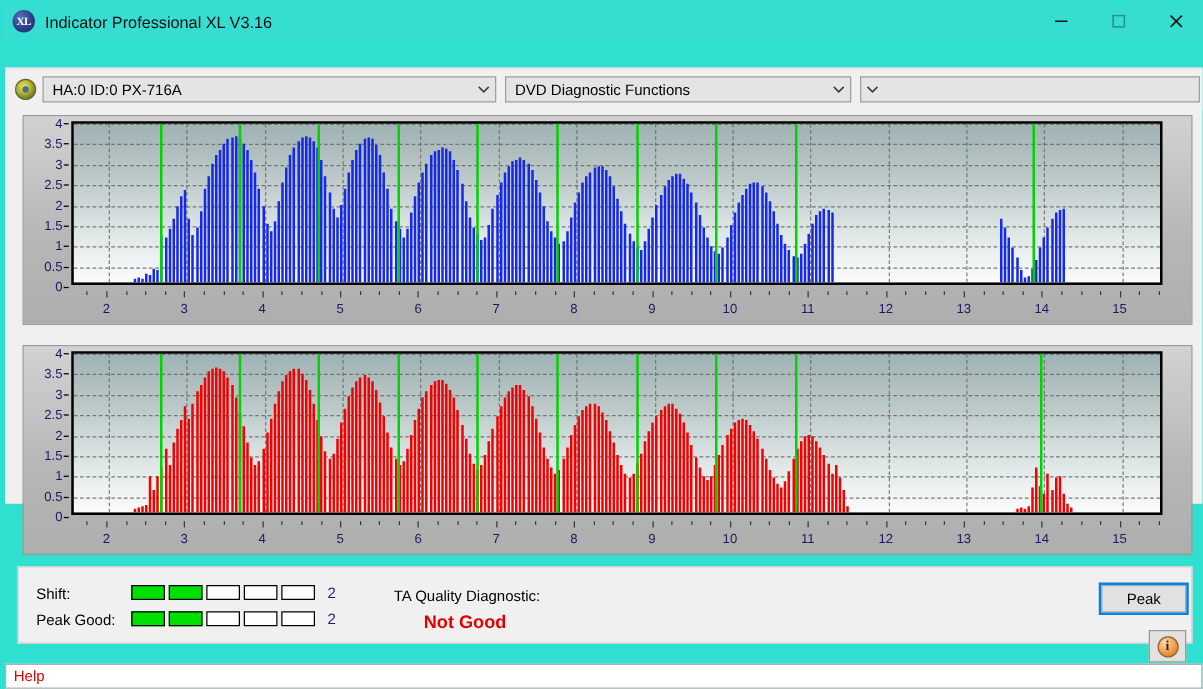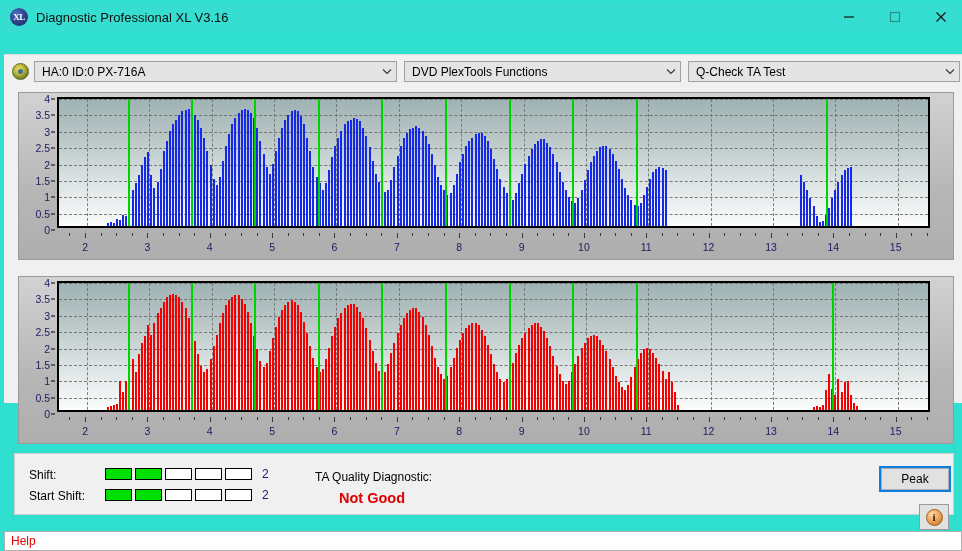--- a/index.html
+++ b/index.html
@@ -248,21 +248,21 @@
     padding-left: 6px;
   }
 </style>
 </head>
 <body>
 
 <div id="window">
 
   <div id="titlebar">
     <div id="app-icon">XL</div>
-    <div id="title-text">Diagnostic Professional XL V3.16</div>
+    <div id="title-text">Indicator Professional XL V3.16</div>
     <div class="wbtn">
       <svg width="12" height="12" viewBox="0 0 12 12">
           <line x1="1" y1="6" x2="11" y2="6" stroke="#141414" stroke-width="1.2"></line>
         </svg>
     </div>
     <div class="wbtn">
       <svg width="12" height="12" viewBox="0 0 12 12">
           <rect x="1.5" y="1.5" width="9" height="9" fill="none" stroke="#2a8f86" stroke-width="1.2"></rect>
         </svg>
     </div>
@@ -281,29 +281,28 @@
       <div id="drive-icon"></div>
       <div class="combo" id="combo-drive">
         <div class="cval">HA:0 ID:0  PX-716A</div>
         <div class="carrow">
           <svg width="10" height="7" viewBox="0 0 10 7">
               <path d="M1 1.5 L5 5.5 L9 1.5" fill="none" stroke="#3a3a3a" stroke-width="1.2"></path>
             </svg>
         </div>
       </div>
       <div class="combo" id="combo-func">
-        <div class="cval">DVD PlexTools Functions</div>
+        <div class="cval">DVD Diagnostic Functions</div>
         <div class="carrow">
           <svg width="10" height="7" viewBox="0 0 10 7">
               <path d="M1 1.5 L5 5.5 L9 1.5" fill="none" stroke="#3a3a3a" stroke-width="1.2"></path>
             </svg>
         </div>
       </div>
       <div class="combo" id="combo-test">
-        <div class="cval">Q-Check TA Test</div>
         <div class="carrow">
           <svg width="10" height="7" viewBox="0 0 10 7">
               <path d="M1 1.5 L5 5.5 L9 1.5" fill="none" stroke="#3a3a3a" stroke-width="1.2"></path>
             </svg>
         </div>
       </div>
     </div>
 
     <div class="chart-panel" id="chart-top">
       <div class="ylabels">
@@ -971,21 +970,21 @@
       <div class="field-label" style="left:14px; top:14px;">Shift:</div>
       <div class="meter" id="jitter-meter" style="left:90px; top:14px;">
           <div class="seg on"></div>
           <div class="seg on"></div>
           <div class="seg"></div>
           <div class="seg"></div>
           <div class="seg"></div>
         </div>
       <div class="meter-val" style="left:247px; top:13px;">2</div>
 
-      <div class="field-label" style="left:14px; top:35px;">Start Shift:</div>
+      <div class="field-label" style="left:14px; top:35px;">Peak Good:</div>
       <div class="meter" id="peakshift-meter" style="left:90px; top:35px;">
           <div class="seg on"></div>
           <div class="seg on"></div>
           <div class="seg"></div>
           <div class="seg"></div>
           <div class="seg"></div>
         </div>
       <div class="meter-val" style="left:247px; top:34px;">2</div>
 
       <div id="ta-label">TA Quality Diagnostic:</div>

